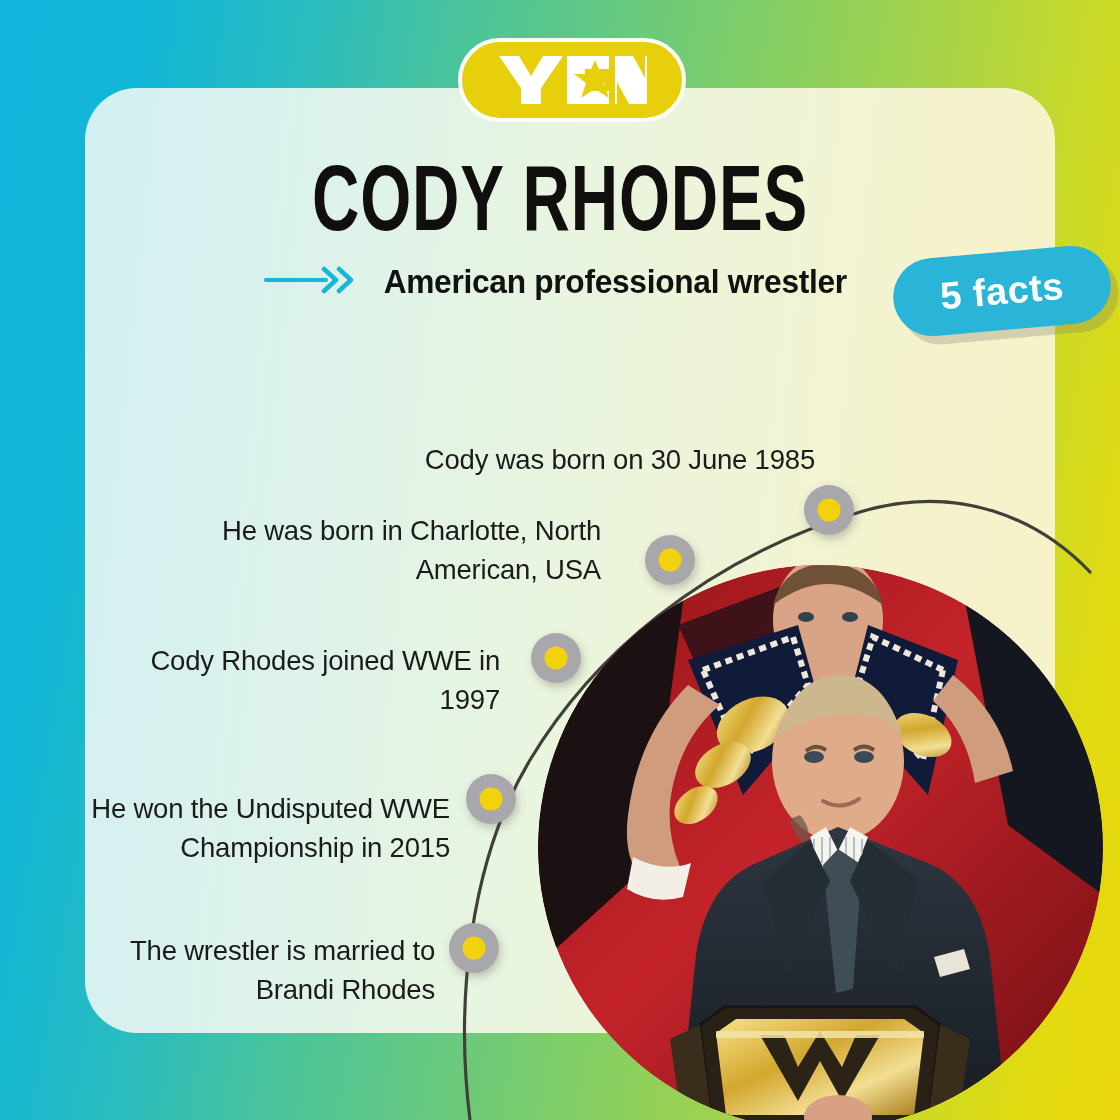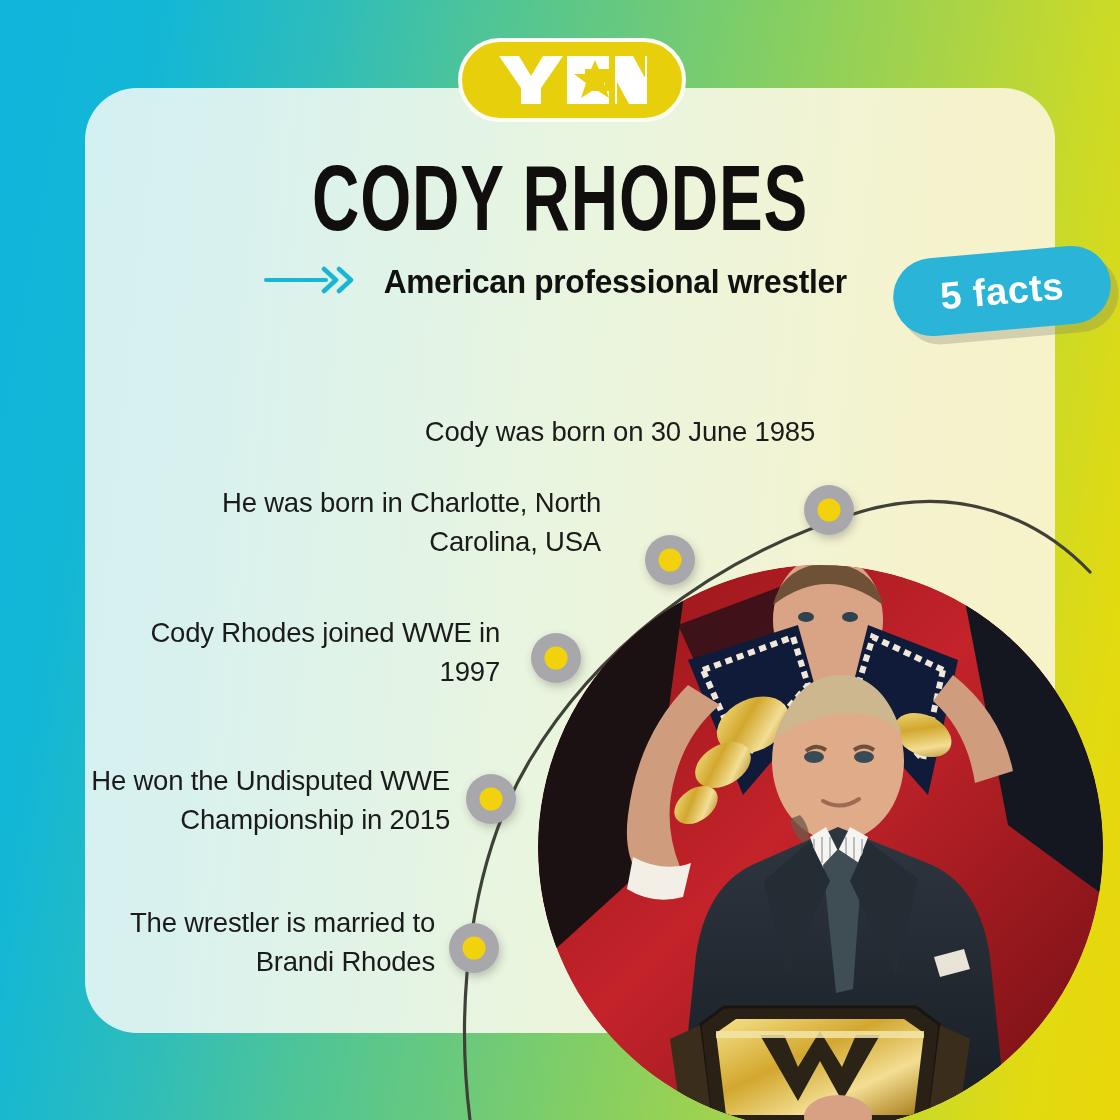--- a/index.html
+++ b/index.html
@@ -90,20 +90,21 @@
 
   
   .fact {
     position:absolute;
     text-align:right;
     font-size:27.5px;
     line-height:1.42;
     color:#1b1b1b;
     letter-spacing:-0.2px;
     z-index:18;
+    margin-top:28px;
   }
   #fact-0 { left:400px; top:412px; width:415px; }
   #fact-1 { left:185px; top:483px; width:416px; }
   #fact-2 { left:120px; top:613px; width:380px; }
   #fact-3 { left:60px; top:761px; width:390px; }
   #fact-4 { left:85px; top:903px; width:350px;padding-left:36px; }
 
   
   #photo {
     position:absolute;
@@ -261,16 +262,16 @@
     </svg>
   </span>
   <span id="subtitle">American professional wrestler</span>
 </div>
 
 <div id="facts-badge">
   <span>5 facts</span>
 </div>
 
 <div class="fact" id="fact-0">Cody was born on 30 June 1985</div>
-<div class="fact" id="fact-1">He was born in Charlotte, North Carolina, USA</div>
+<div class="fact" id="fact-1">He was born in Charlotte, North American, USA</div>
 <div class="fact" id="fact-2">Cody Rhodes joined WWE in 1997</div>
 <div class="fact" id="fact-3">He won the Undisputed WWE Championship in 2015</div>
 <div class="fact" id="fact-4">The wrestler is married to Brandi Rhodes</div>
 
 </body></html>

